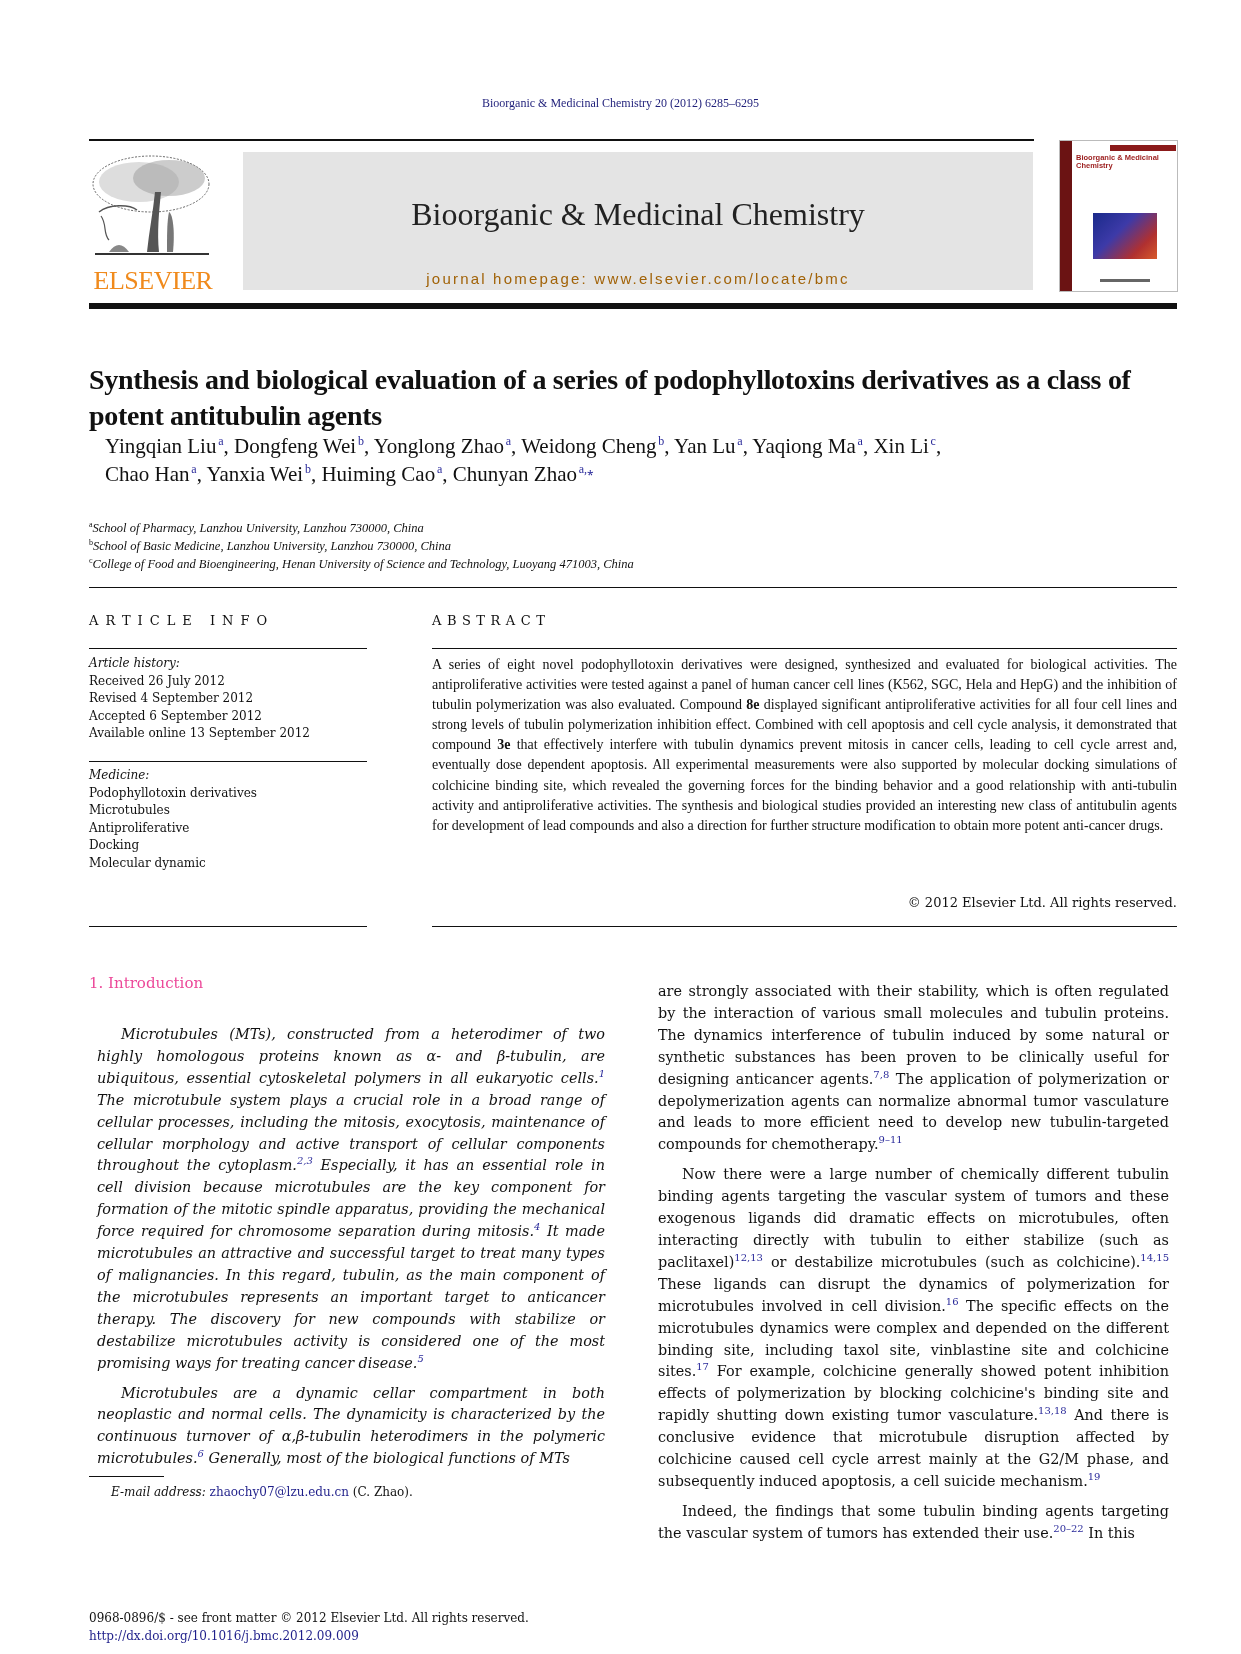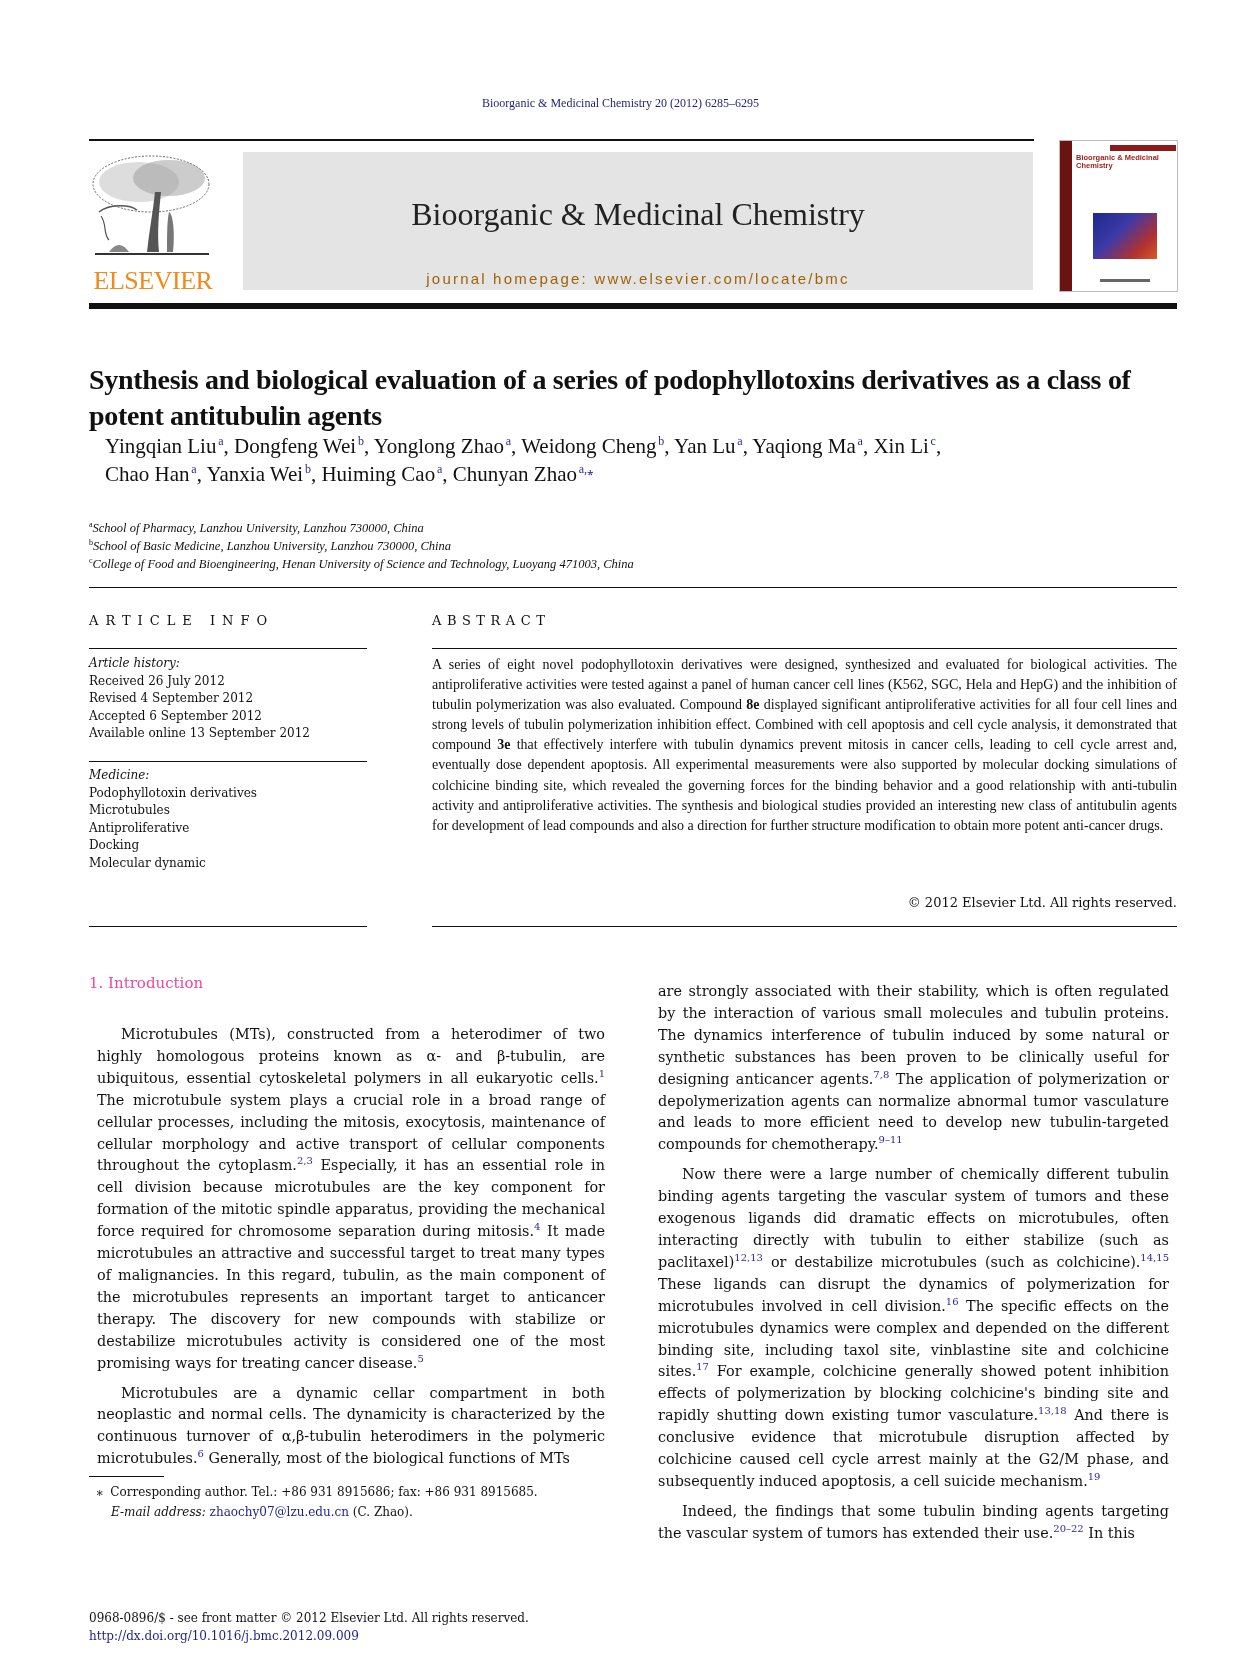--- a/index.html
+++ b/index.html
@@ -52,21 +52,21 @@
   #history { left: 89px; top: 655px; width: 278px; }
   #keywords { left: 89px; top: 767px; width: 278px; }
 
   #abstract-text { left: 432px; top: 655px; width: 745px; font-family: "Liberation Serif", serif; font-size: 14px; line-height: 20.1px; text-align: justify; color: #111; }
   #copyright { left: 432px; top: 895px; width: 745px; text-align: right; font-family: "DejaVu Serif", serif; font-size: 13px; color: #111; }
 
   .body-text { font-family: "DejaVu Serif", serif; font-size: 14.4px; line-height: 21.9px; text-align: justify; color: #111; }
   .body-text p { margin: 8px; text-indent: 24px; }
   .body-text p.noind { text-indent: 0; }
   #intro-heading { left: 89px; top: 974px; font-family: "DejaVu Serif", serif; font-weight: normal; font-size: 15px; color: #ec4899; }
-  #col-left { left: 89px; top: 1016px; width: 524px; }
+  #col-left { left: 89px; top: 1016px; width: 524px; font-style: italic; }
   #col-right { left: 650px; top: 973px; width: 527px; }
 
   #fn-rule { left: 89px; top: 1476px; width: 75px; height: 1px; background: #111; }
   #footnote { left: 89px; top: 1483px; width: 540px; font-family: "DejaVu Serif", serif; font-size: 12px; line-height: 19.5px; color: #111; }
   #footnote .ital { font-style: italic; }
   #footer-meta { left: 89px; top: 1609px; width: 540px; font-family: "DejaVu Serif", serif; font-size: 12px; line-height: 18px; color: #111; }
 </style>
 </head>
 <body>
 
@@ -164,20 +164,19 @@
 </div>
 
 <div id="col-right" class="abs body-text">
   <p class="noind"><span>are strongly associated with their stability, which is often regulated by the interaction of various small molecules and tubulin proteins. The dynamics interference of tubulin induced by some natural or synthetic substances has been proven to be clinically useful for designing anticancer agents.</span><a class="sup">7,8</a><span> The application of polymerization or depolymerization agents can normalize abnormal tumor vasculature and leads to more efficient need to develop new tubulin-targeted compounds for chemotherapy.</span><a class="sup">9–11</a></p>
   <p><span>Now there were a large number of chemically different tubulin binding agents targeting the vascular system of tumors and these exogenous ligands did dramatic effects on microtubules, often interacting directly with tubulin to either stabilize (such as paclitaxel)</span><a class="sup">12,13</a><span> or destabilize microtubules (such as colchicine).</span><a class="sup">14,15</a><span> These ligands can disrupt the dynamics of polymerization for microtubules involved in cell division.</span><a class="sup">16</a><span> The specific effects on the microtubules dynamics were complex and depended on the different binding site, including taxol site, vinblastine site and colchicine sites.</span><a class="sup">17</a><span> For example, colchicine generally showed potent inhibition effects of polymerization by blocking colchicine's binding site and rapidly shutting down existing tumor vasculature.</span><a class="sup">13,18</a><span> And there is conclusive evidence that microtubule disruption affected by colchicine caused cell cycle arrest mainly at the G2/M phase, and subsequently induced apoptosis, a cell suicide mechanism.</span><a class="sup">19</a></p>
   <p><span>Indeed, the findings that some tubulin binding agents targeting the vascular system of tumors has extended their use.</span><a class="sup">20–22</a><span> In this</span></p>
 </div>
 
 <div id="fn-rule" class="abs"></div>
 <div id="footnote" class="abs">
-  <div>&nbsp;&nbsp;<span>⁎</span>&nbsp;&nbsp;<span>Corresponding author. Tel.: +86 931 8915686; fax: +86 931 8915685.</span></div>
   <div style="padding-left:22px"><span class="ital">E-mail address:</span> <a class="link">zhaochy07@lzu.edu.cn</a><span> (C. Zhao).</span></div>
 </div>
 
 <div id="footer-meta" class="abs">
   <div>0968-0896/$ - see front matter © 2012 Elsevier Ltd. All rights reserved.</div>
   <div><a class="link">http://dx.doi.org/10.1016/j.bmc.2012.09.009</a></div>
 </div>
 
 </body></html>

